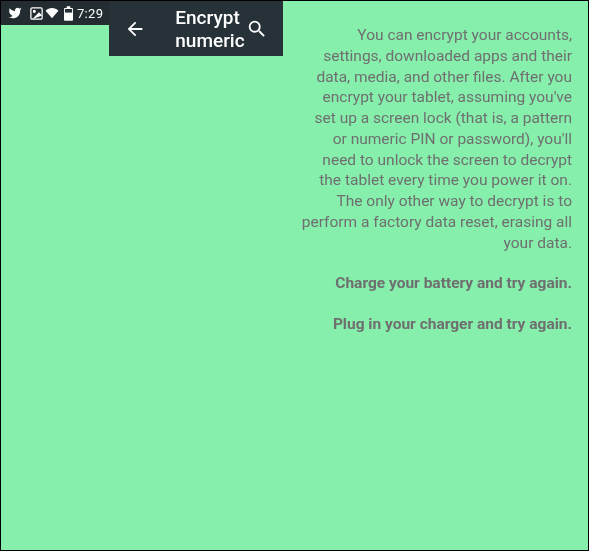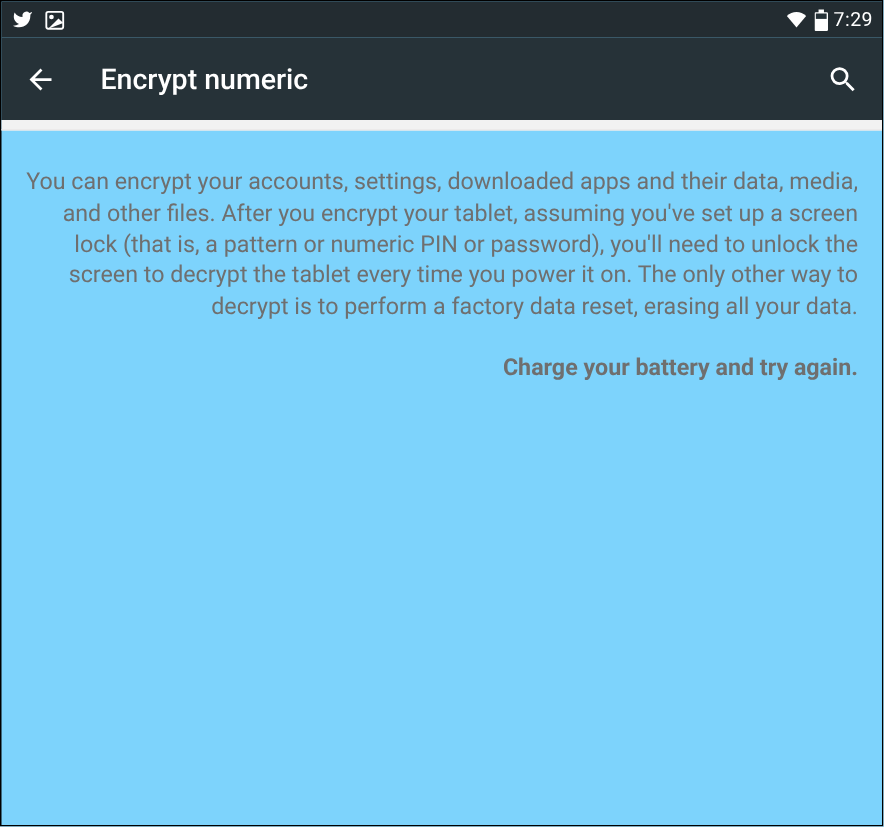--- a/index.html
+++ b/index.html
@@ -1,17 +1,17 @@
 <!DOCTYPE html>
 <html><head>
 <meta charset="utf-8">
 <style>
   * { margin: 0; padding: 0; box-sizing: border-box; }
   html, body { width: 589px; height: 551px; font-family: Roboto, "Helvetica Neue", Arial, sans-serif; background: #fff; overflow: hidden; }
-  .frame { width: 589px; height: 551px; border: 1px solid #000; background: #7dd3fc; display: flex; flex-direction: column; }
+  .frame { width: 589px; height: 551px; border: 1px solid #000; background: #86efac; display: flex; }
   .statusbar { height: 24px; background: #232c31; color: #fff; display: flex; align-items: center; padding: 0 6px; font-size: 12px; }
   .statusbar .left { display: flex; align-items: center; gap: 6px; }
   .statusbar .spacer { flex: 1; }
   .statusbar .right { display: flex; align-items: center; gap: 4px; }
   .statusbar svg { display: block; }
   .clock { font-size: 13px; font-weight: 400; letter-spacing: 0.3px; }
   .appbar { height: 55px; background: #263238; color: #fff; display: flex; align-items: center; padding: 0 14px; }
   .appbar .back { width: 24px; height: 24px; display: flex; align-items: center; justify-content: center; }
   .appbar .title { font-size: 19px; font-weight: 500; margin-left: 28px; flex: 1; }
   .appbar .search { width: 24px; height: 24px; display: flex; align-items: center; justify-content: center; }
@@ -69,15 +69,16 @@
           <path d="M15.5 14h-.79l-.28-.27A6.471 6.471 0 0 0 16 9.5 6.5 6.5 0 1 0 9.5 16c1.61 0 3.09-.59 4.23-1.57l.27.28v.79l5 4.99L20.49 19l-4.99-5zM9.5 14A4.5 4.5 0 1 1 14 9.5 4.5 4.5 0 0 1 9.5 14z"></path>
         </svg>
     </div>
   </div>
 
   <div class="divider"></div>
 
   <div class="content">
     <p>You can encrypt your accounts, settings, downloaded apps and their data, media, and other files. After you encrypt your tablet, assuming you've set up a screen lock (that is, a pattern or numeric PIN or password), you'll need to unlock the screen to decrypt the tablet every time you power it on. The only other way to decrypt is to perform a factory data reset, erasing all your data.</p>
     <p class="bold">Charge your battery and try again.</p>
+    <p class="bold">Plug in your charger and try again.</p>
   </div>
 
 </div>
 
 </body></html>

